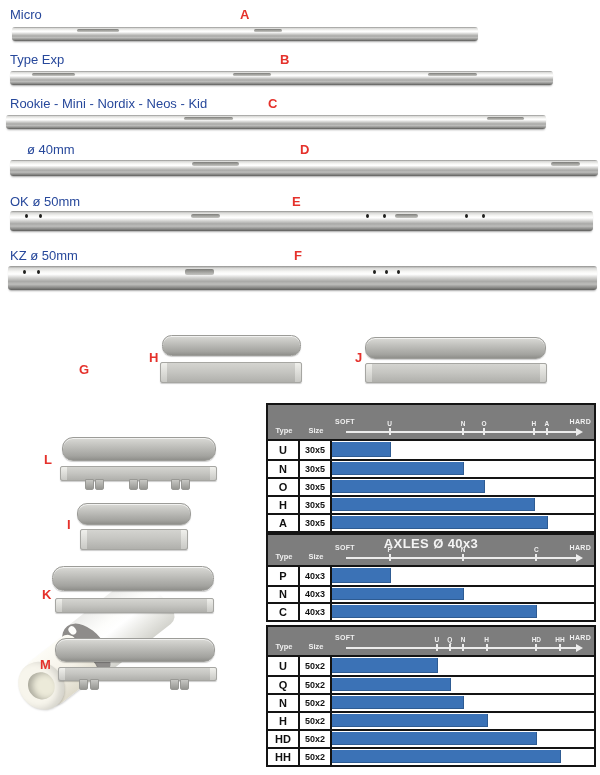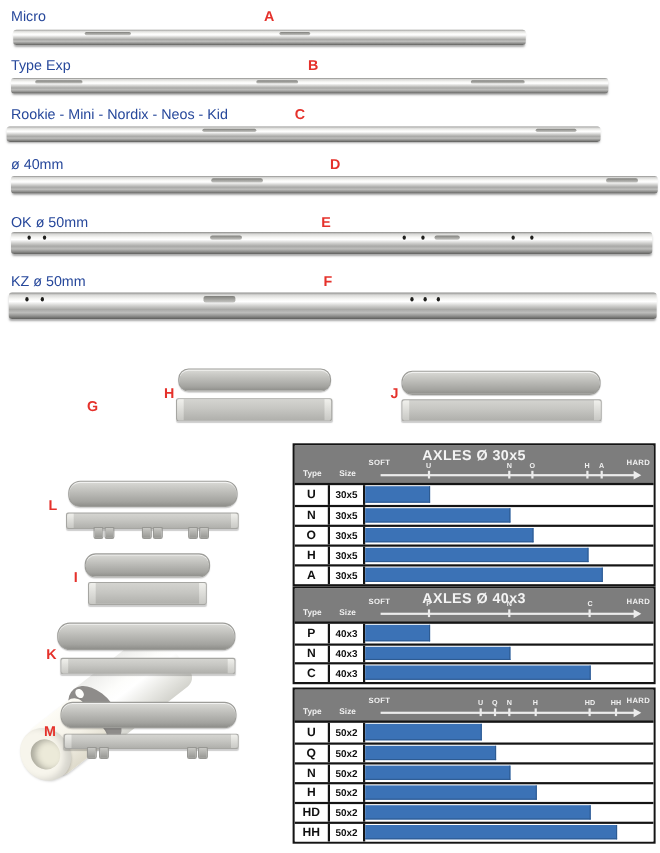--- a/index.html
+++ b/index.html
@@ -109,21 +109,21 @@
     </div>
     <div>
       <span class="axle-name" style="left: 10px; top: 96px;">Rookie - Mini - Nordix - Neos - Kid</span>
       <span class="red-letter" style="left: 268px; top: 96px;">C</span>
       <div class="axle" style="left: 6px; top: 115px; width: 540px; height: 14px;">
         <div class="slot" style="left: 33%; width: 9%;"></div>
         <div class="slot" style="left: 89%; width: 7%;"></div>
       </div>
     </div>
     <div>
-      <span class="axle-name" style="left: 10px; top: 142px;">ø 40mm</span>
+      <span class="axle-name" style="left: 27px; top: 142px;">ø 40mm</span>
       <span class="red-letter" style="left: 300px; top: 142px;">D</span>
       <div class="axle" style="left: 10px; top: 160px; width: 588px; height: 16px;">
         <div class="slot" style="left: 31%; width: 8%;"></div>
         <div class="slot" style="left: 92%; width: 5%;"></div>
       </div>
     </div>
     <div>
       <span class="axle-name" style="left: 10px; top: 194px;">OK ø 50mm</span>
       <span class="red-letter" style="left: 292px; top: 194px;">E</span>
       <div class="axle" style="left: 10px; top: 211px; width: 583px; height: 20px;">
@@ -192,21 +192,20 @@
     <div class="key-flat" style="left: 58px; top: 667px; width: 157px; height: 12px;"></div>
     <div class="stud" style="left: 79.195px; top: 679px;"></div>
     <div class="stud" style="left: 90.185px; top: 679px;"></div>
     <div class="stud" style="left: 170.255px; top: 679px;"></div>
     <div class="stud" style="left: 180.46px; top: 679px;"></div>
   </div>
 
 <div id="tables-region">
     <div class="htable" style="top: 403px; height: 130px;">
       <div class="thead" style="height: 36px;">
-        <div class="ttitle">AXLES Ø 30x5</div>
         <div class="col-label c1">Type</div>
         <div class="col-label c2">Size</div>
         <div class="scale">
           <span class="soft-lbl">SOFT</span>
           <span class="hard-lbl">HARD</span>
           <div class="axis">
             <div class="axis-arrow"></div>
           </div>
           <div class="tick" style="left: 22%;"></div>
           <span class="tick-letter" style="left: 22%;">U</span>

